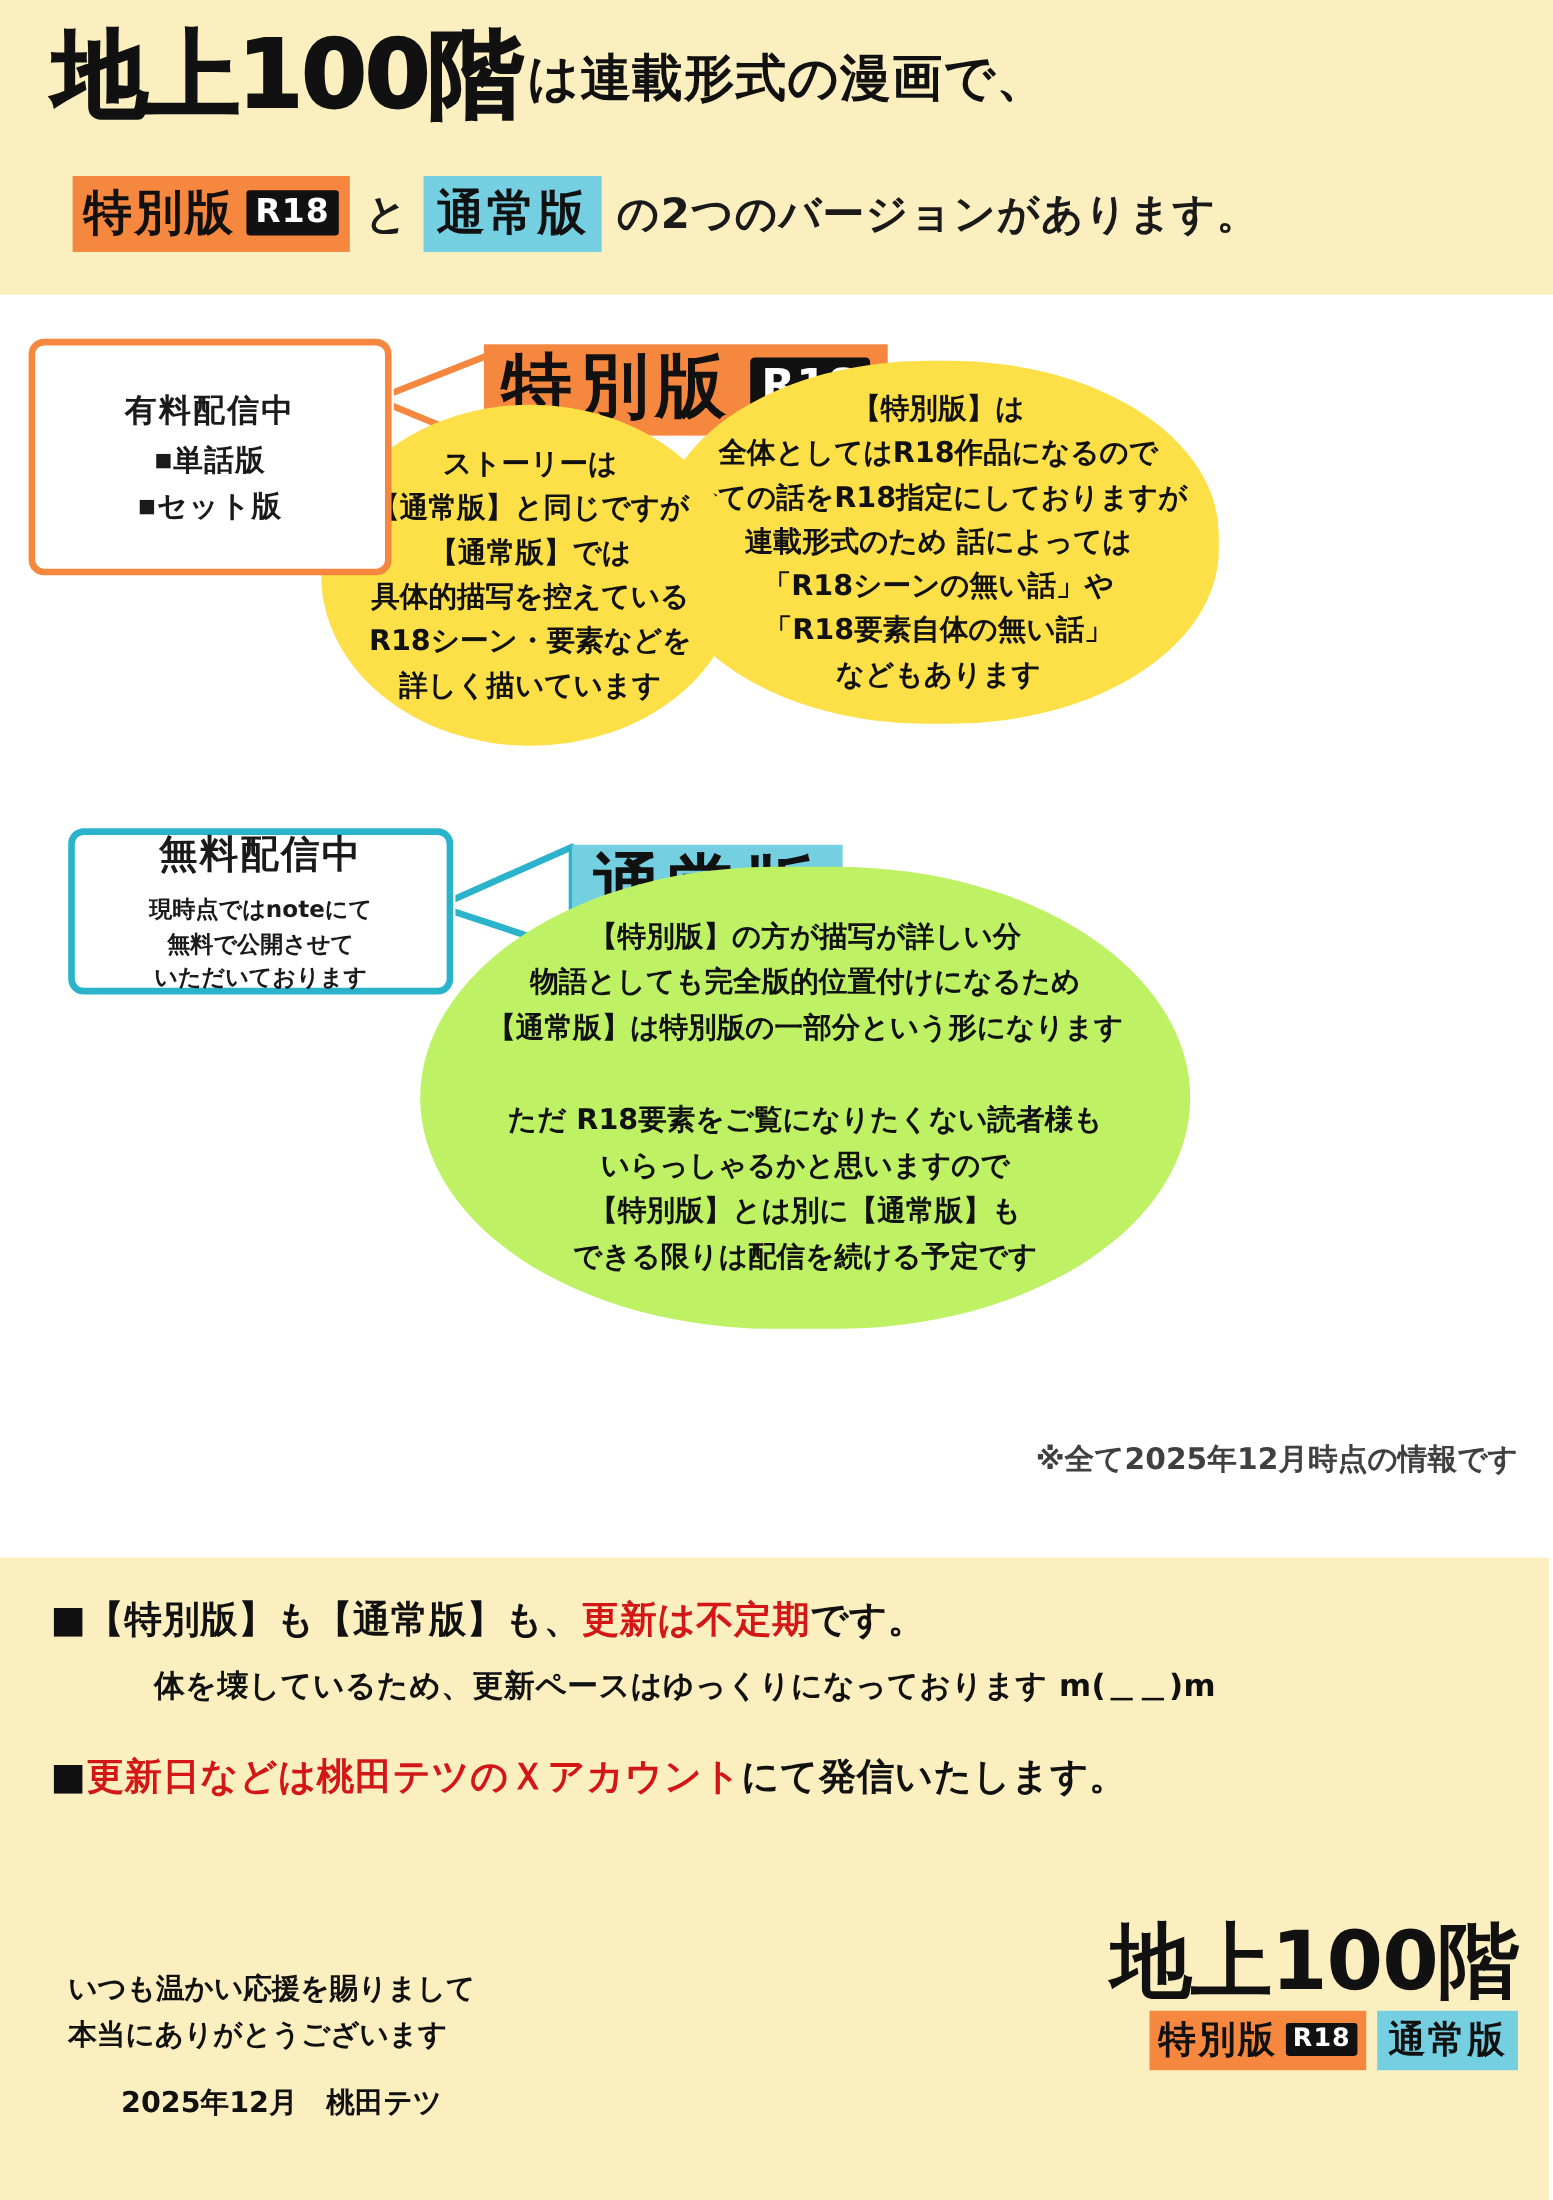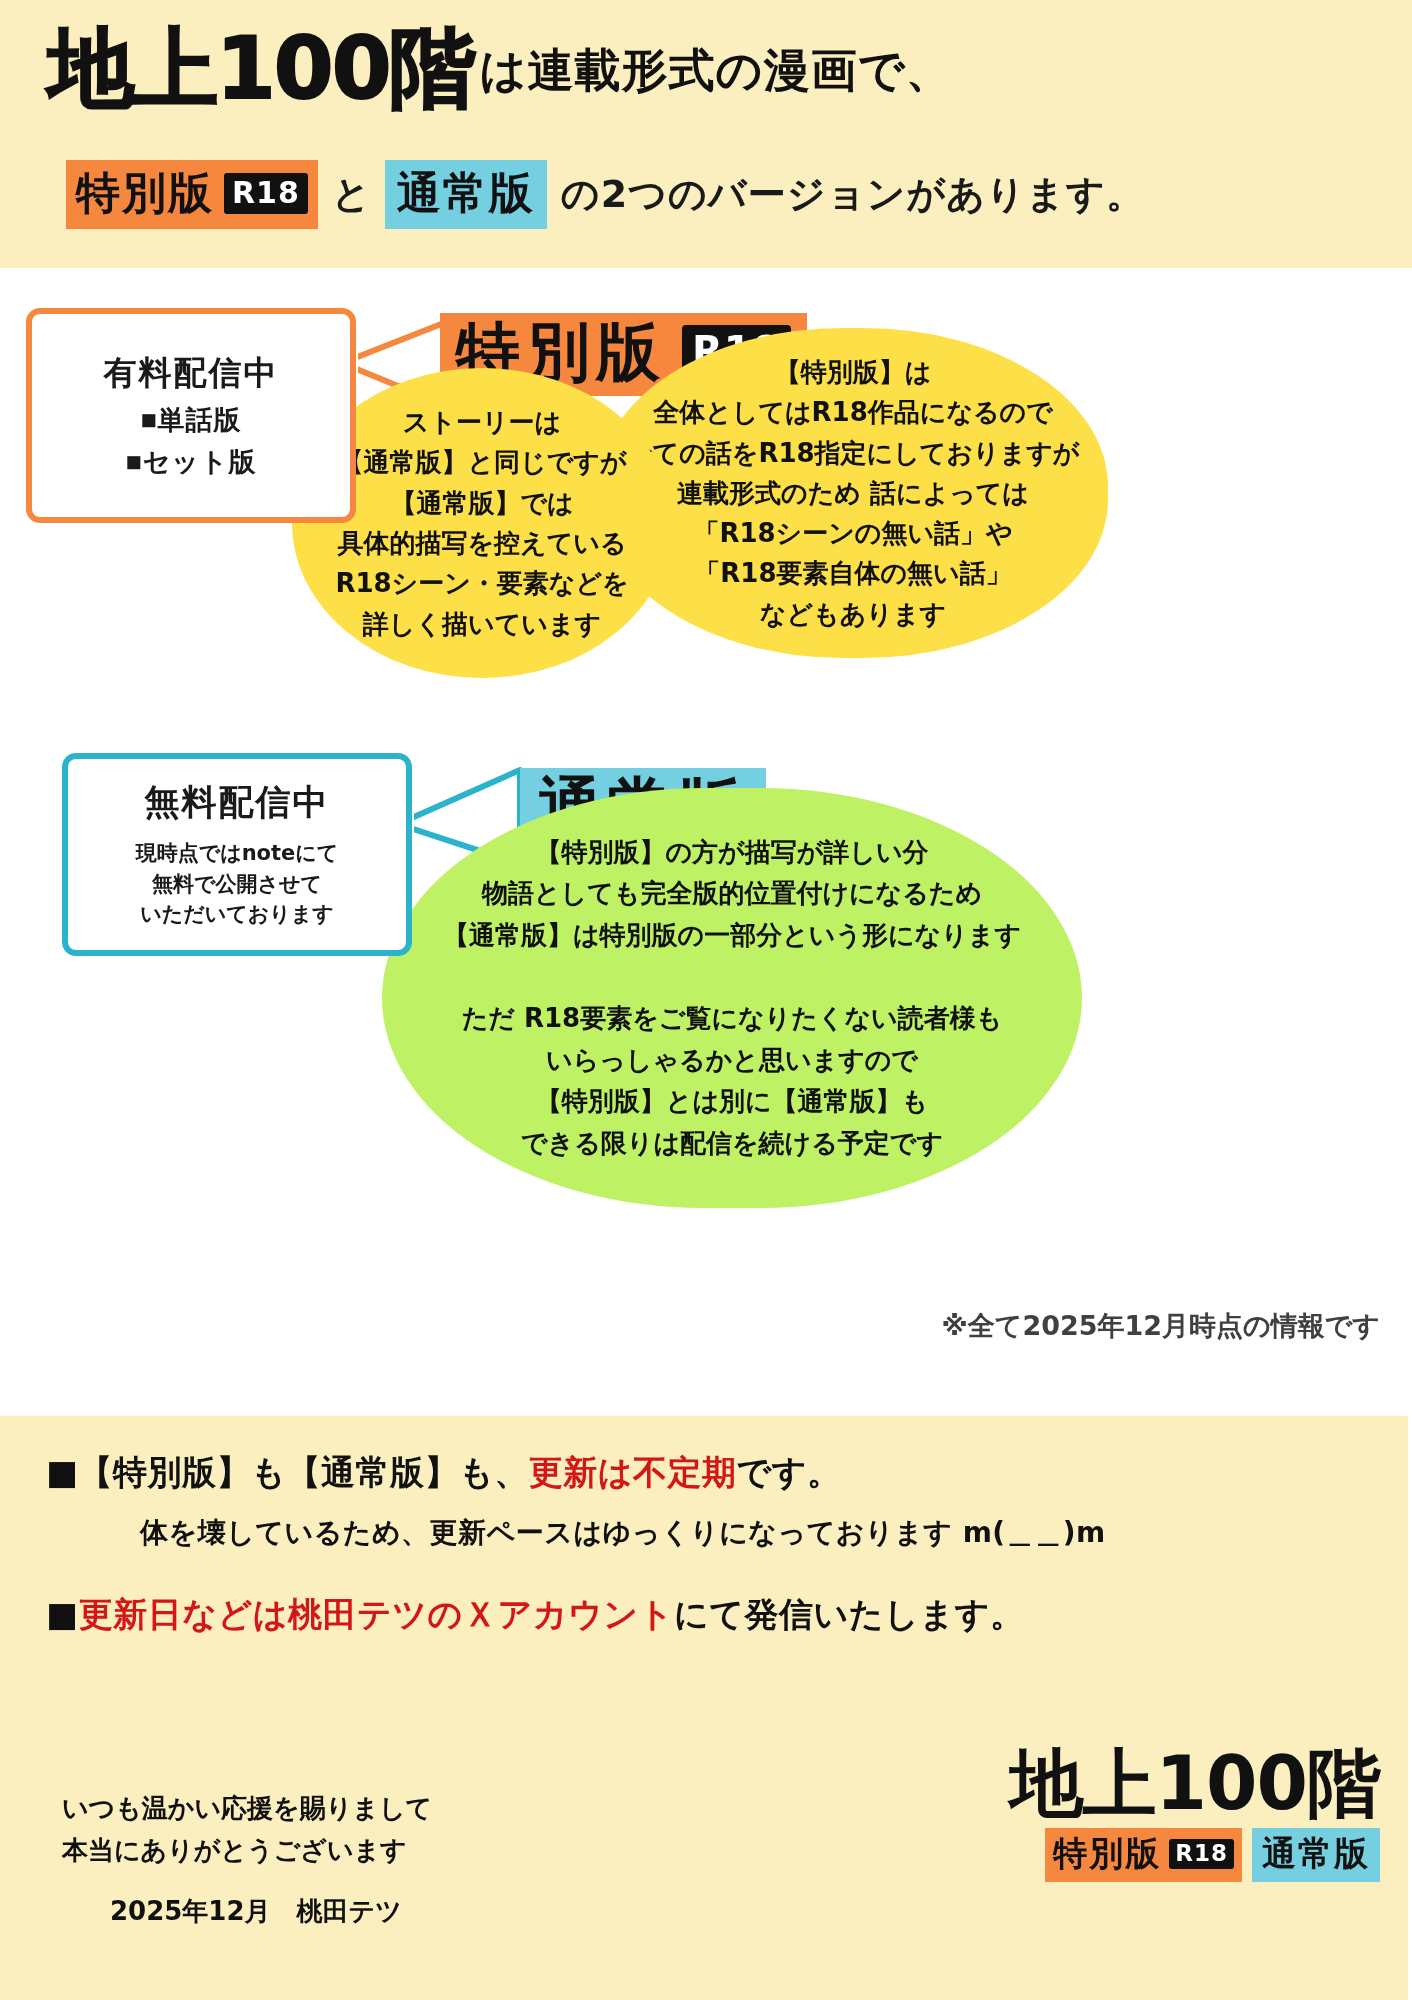--- a/index.html
+++ b/index.html
@@ -78,26 +78,26 @@
     font-size: 64px; font-weight:900; color:#111; letter-spacing: 6px; line-height:1.05;
   }
 
   
   .callout {
     position:absolute; background:#fff; border-radius: 14px;
     display:flex; flex-direction:column; align-items:center; justify-content:center;
   }
   .callout.orange { border: 6px solid #f5873f; }
   .callout.blue { border: 6px solid #2bb3cc; }
-  .callout .hd { font-size: 33px; font-weight:900; letter-spacing:2px; }
+  .callout .hd { font-size: 29px; font-weight:900; letter-spacing:2px; }
   .callout .ln { font-size: 27px; font-weight:900; letter-spacing:1px; margin-top:6px;font-family:Liberation Mono, monospace; }
   .callout .sm { font-size: 21px; font-weight:700; line-height:1.45; text-align:center; }
 
   #callout-paid { left: 26px; top: 40px; width: 330px; height: 215px; }
-  #callout-free { left: 62px; top: 485px; width: 350px; height: 203px; }
+  #callout-free { left: 62px; top: 485px; width: 350px; height: 151px; }
 
   
   .tail { position:absolute; }
 
   
   .blob {
     position:absolute; border-radius: 50%;
     display:flex; align-items:center; justify-content:center; text-align:center;
   }
   .blob.orange { background:#fde047; }

